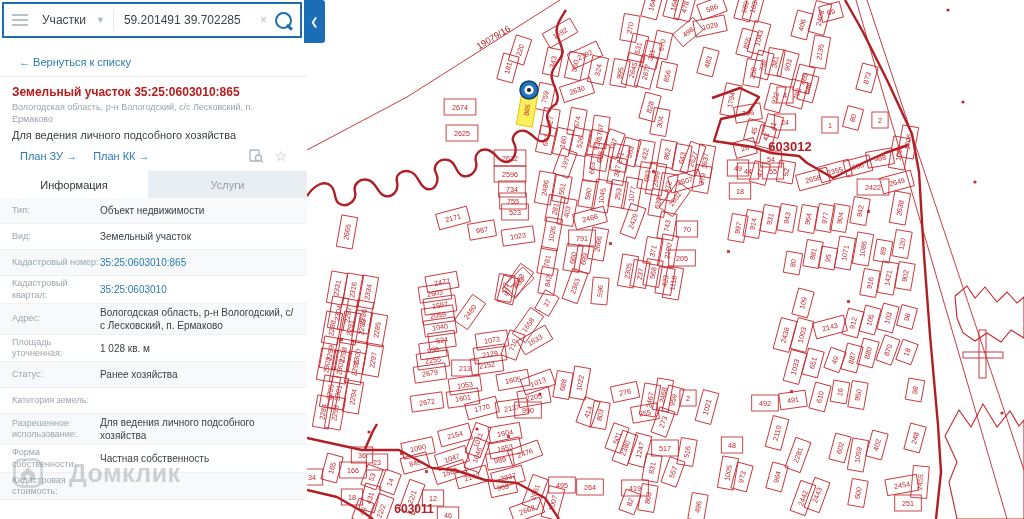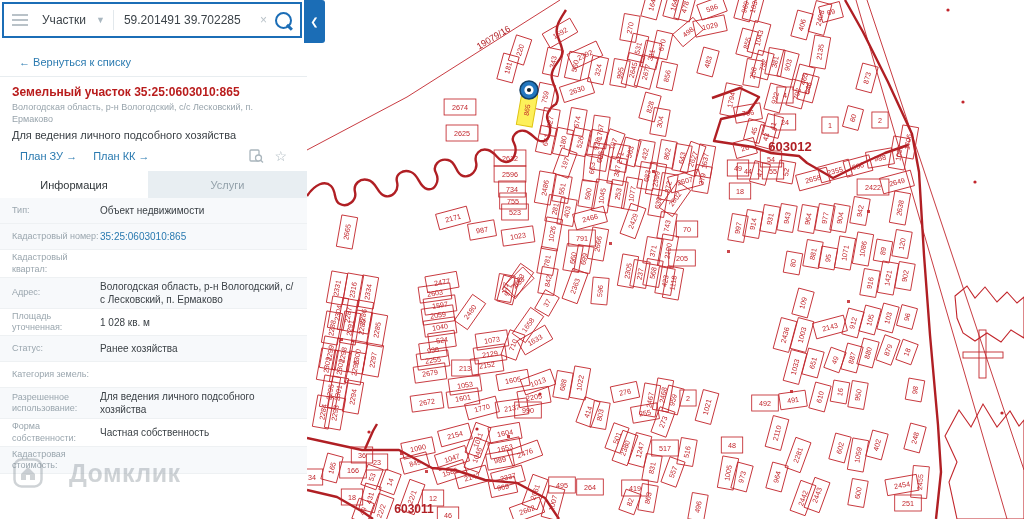--- a/index.html
+++ b/index.html
@@ -1329,26 +1329,31 @@
   <div class="tabs">
     <div class="tab active">Информация</div>
     <div class="tab inactive">Услуги</div>
   </div>
 
   <div class="rows" id="rows">
       <div class="row alt">
         <div class="rl">Тип:</div>
         <div class="rv">Объект недвижимости</div>
       </div>
+      <div class="row">
+        <div class="rl">Вид:</div>
+        <div class="rv">Земельный участок</div>
+      </div>
       <div class="row alt">
         <div class="rl">Кадастровый номер:</div>
         <div class="rv lnk">35:25:0603010:865</div>
       </div>
       <div class="row">
         <div class="rl">Кадастровый квартал:</div>
+        <div class="rv lnk">35:25:0603010</div>
       </div>
       <div class="row alt">
         <div class="rl">Адрес:</div>
         <div class="rv">Вологодская область, р-н Вологодский, с/с Лесковский, п. Ермаково</div>
       </div>
       <div class="row">
         <div class="rl">Площадь уточненная:</div>
         <div class="rv">1 028 кв. м</div>
       </div>
       <div class="row alt">

